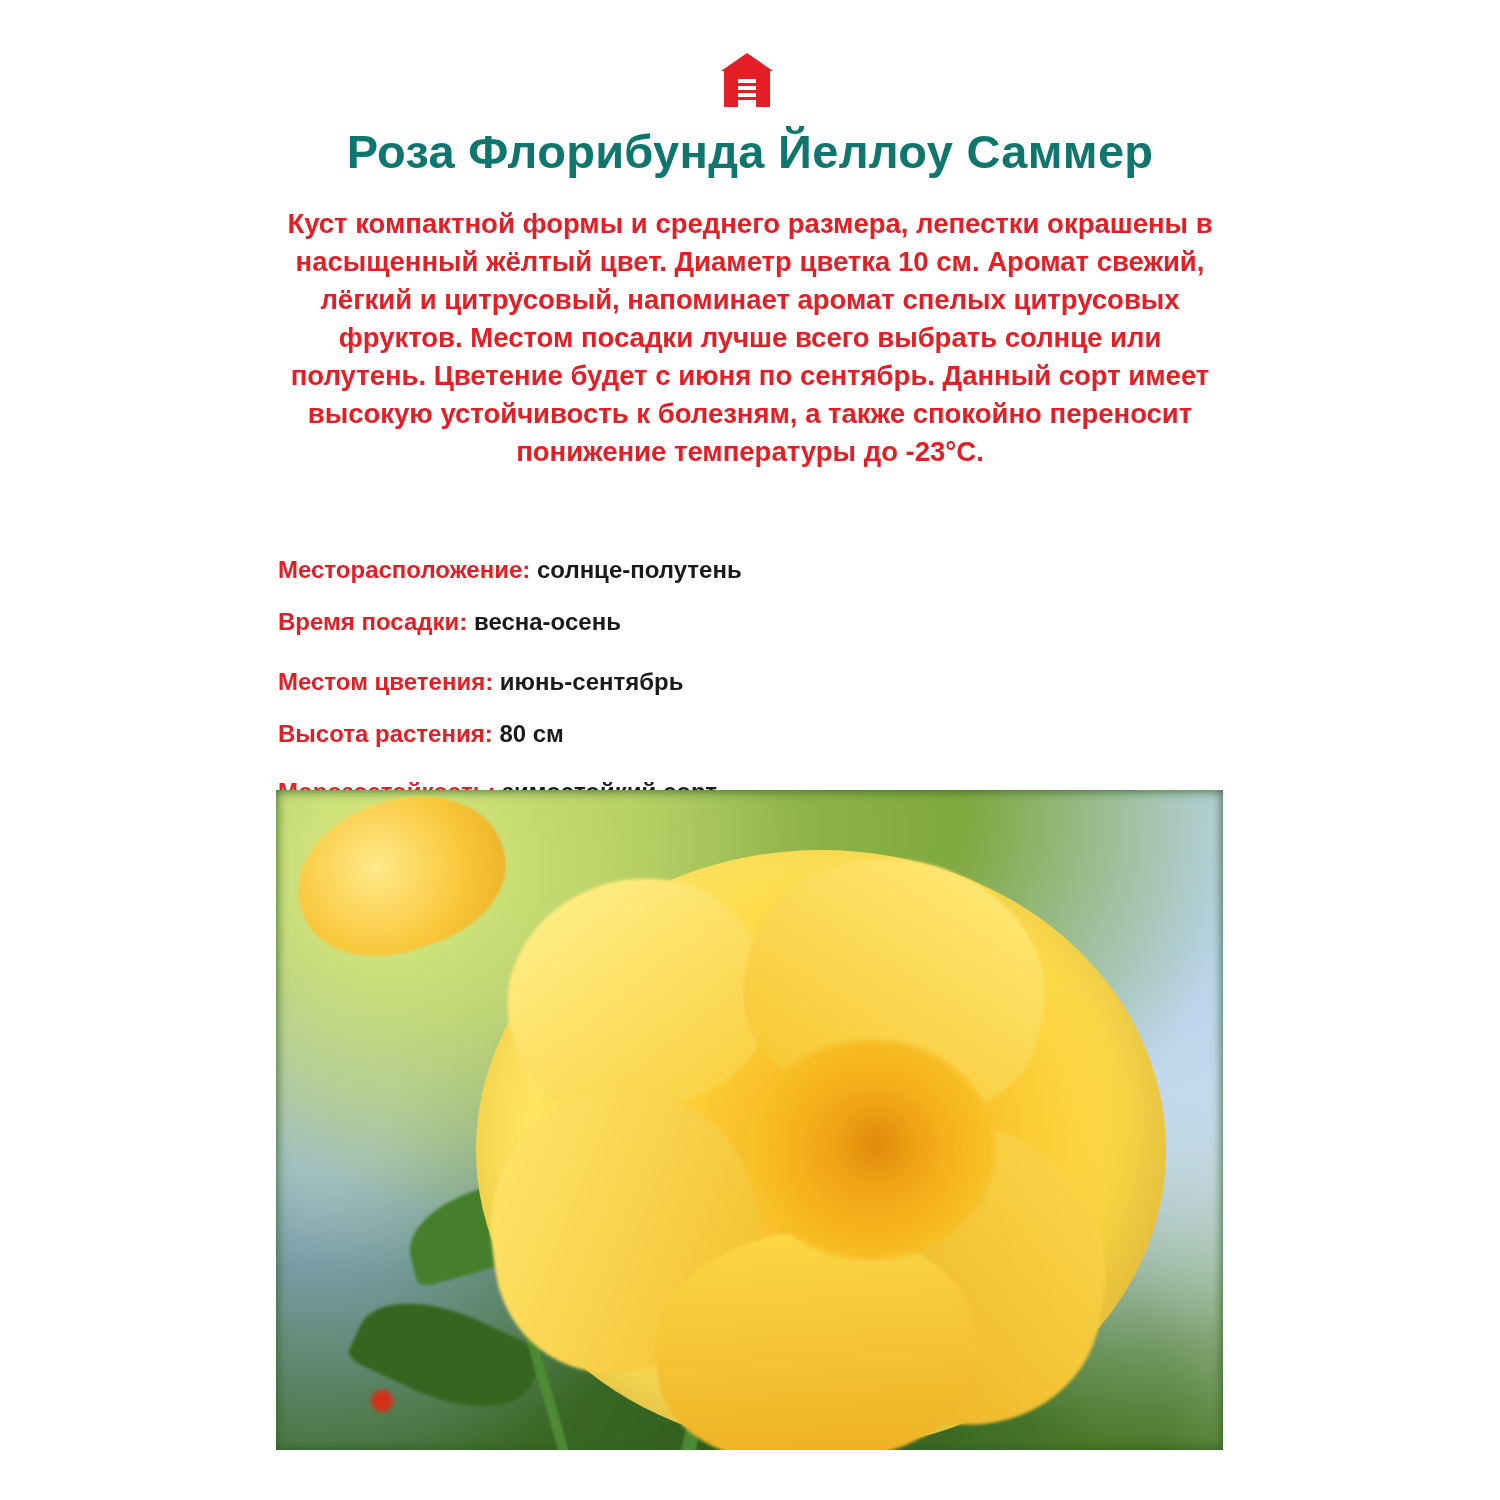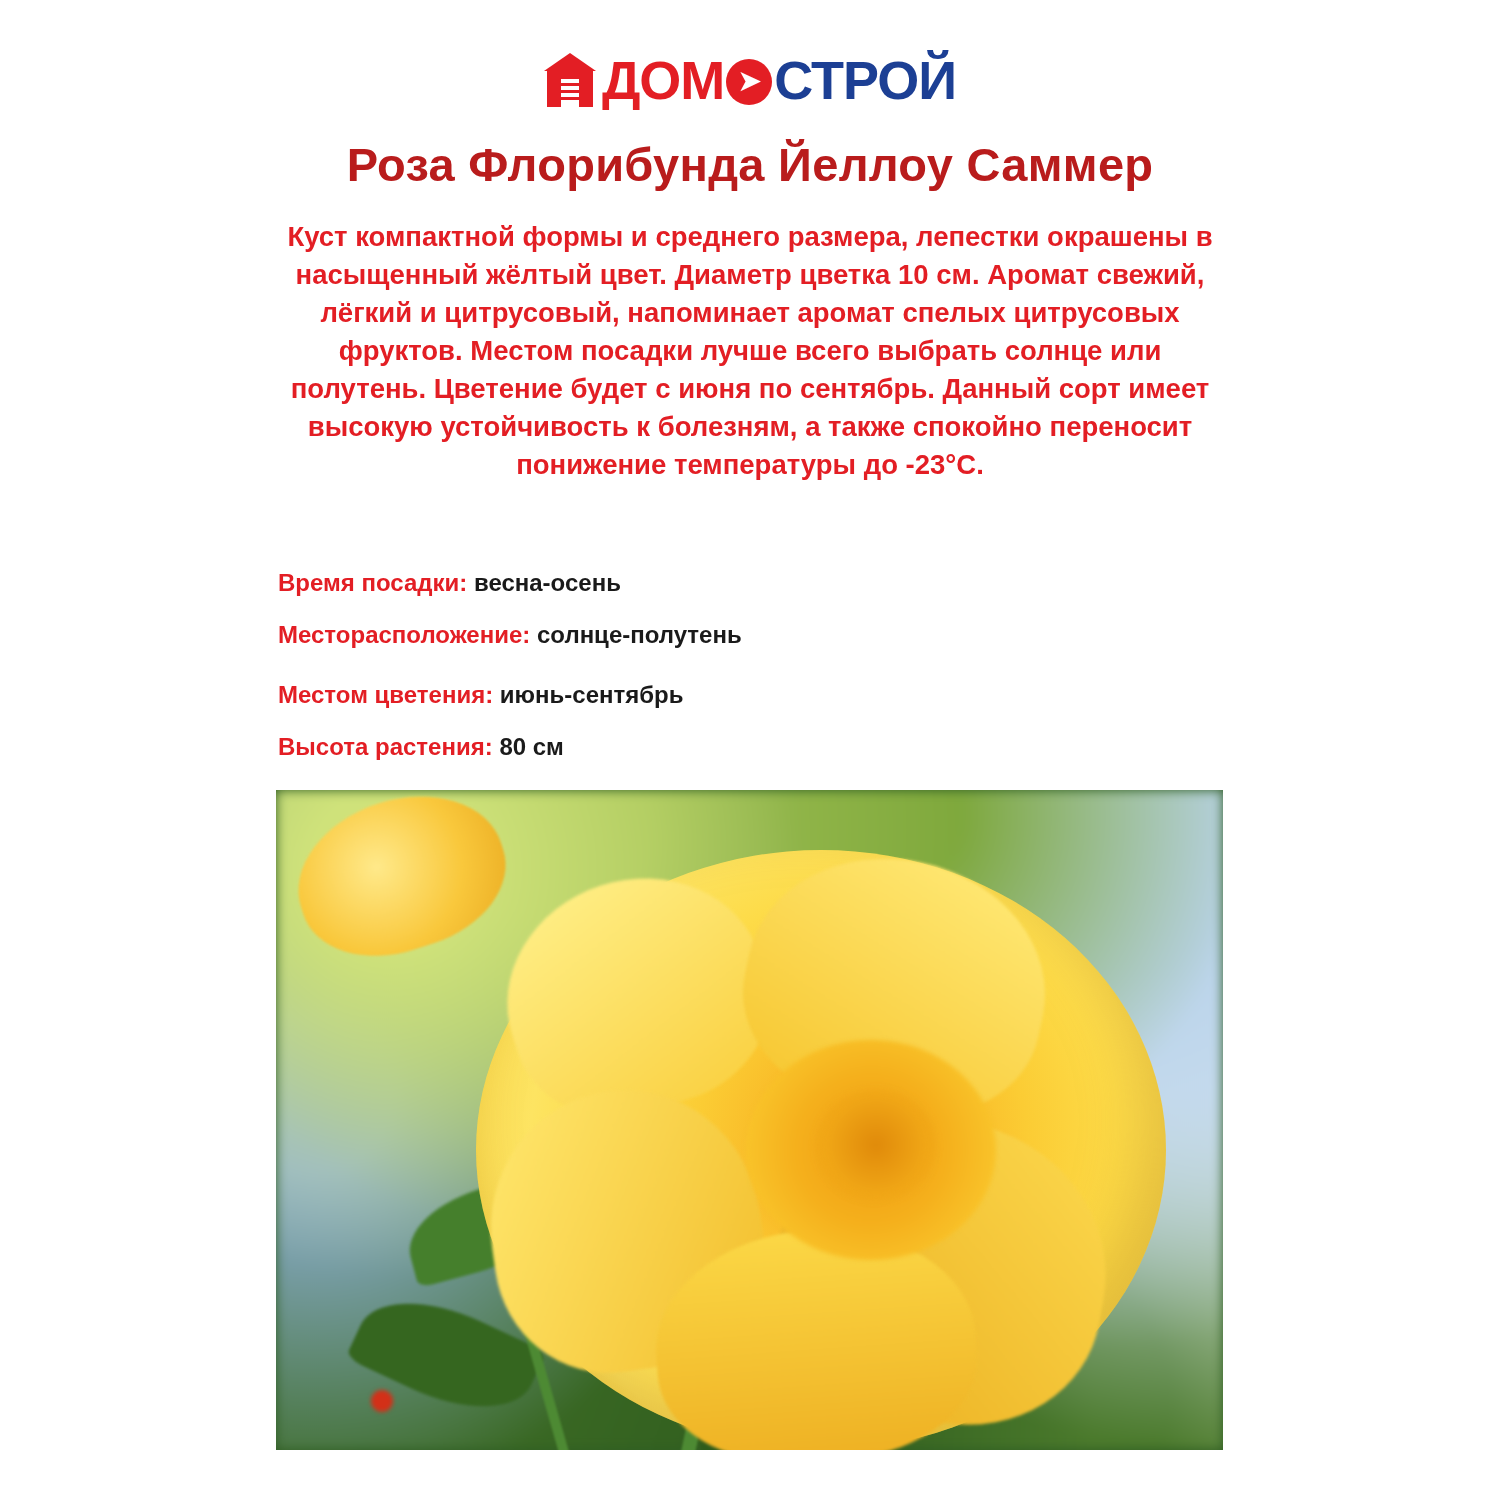--- a/index.html
+++ b/index.html
@@ -102,25 +102,25 @@
     color: #ffffff;
     font-size: 27px;
     font-weight: bold;
     line-height: 1;
     transform: translateY(-1px);
   }
 
   
   .title {
     text-align: center;
-    color: #b91c1c;
+    color: #0f766e;
     font-weight: bold;
     font-size: 47px;
     line-height: 1.15;
-    margin-top: 26px;
+    margin-top: 13px;
     letter-spacing: 0.3px;
   }
 
   
   .description {
     margin: 26px auto 0;
     width: 960px;
     text-align: center;
     color: #e31e24;
     font-weight: bold;
@@ -276,42 +276,35 @@
       <div class="logo-house">
         <div class="roof"></div>
         <div class="body"></div>
         <div class="door"></div>
         <div class="door-lines">
           <span style="top:4px"></span>
           <span style="top:11px"></span>
           <span style="top:18px"></span>
         </div>
       </div>
-      <div class="logo-text">
-        <span class="dom">ДОМ</span>
-        <span class="logo-o">
-            <span class="arrow">➤</span>
-          </span>
-        <span class="stroy">СТРОЙ</span>
-      </div>
     </div>
   </div>
 
   <div class="title">Роза Флорибунда Йеллоу Саммер</div>
 
   <div class="description">Куст компактной формы и среднего размера, лепестки окрашены в насыщенный жёлтый цвет. Диаметр цветка 10 см. Аромат свежий, лёгкий и цитрусовый, напоминает аромат спелых цитрусовых фруктов. Местом посадки лучше всего выбрать солнце или полутень. Цветение будет с июня по сентябрь. Данный сорт имеет высокую устойчивость к болезням, а также спокойно переносит понижение температуры до -23°C.</div>
 
   <div class="specs">
+    <div class="spec-row">
+      <span class="spec-label">Месторасположение:</span>
+      <span class="spec-value">солнце-полутень</span>
+    </div>
     <div class="spec-row">
       <span class="spec-label">Время посадки:</span>
       <span class="spec-value">весна-осень</span>
-    </div>
-    <div class="spec-row">
-      <span class="spec-label">Месторасположение:</span>
-      <span class="spec-value">солнце-полутень</span>
     </div>
     <div class="spec-row">
       <span class="spec-label">Местом цветения:</span>
       <span class="spec-value">июнь-сентябрь</span>
     </div>
     <div class="spec-row">
       <span class="spec-label">Высота растения:</span>
       <span class="spec-value">80 см</span>
     </div>
     <div class="spec-row">

